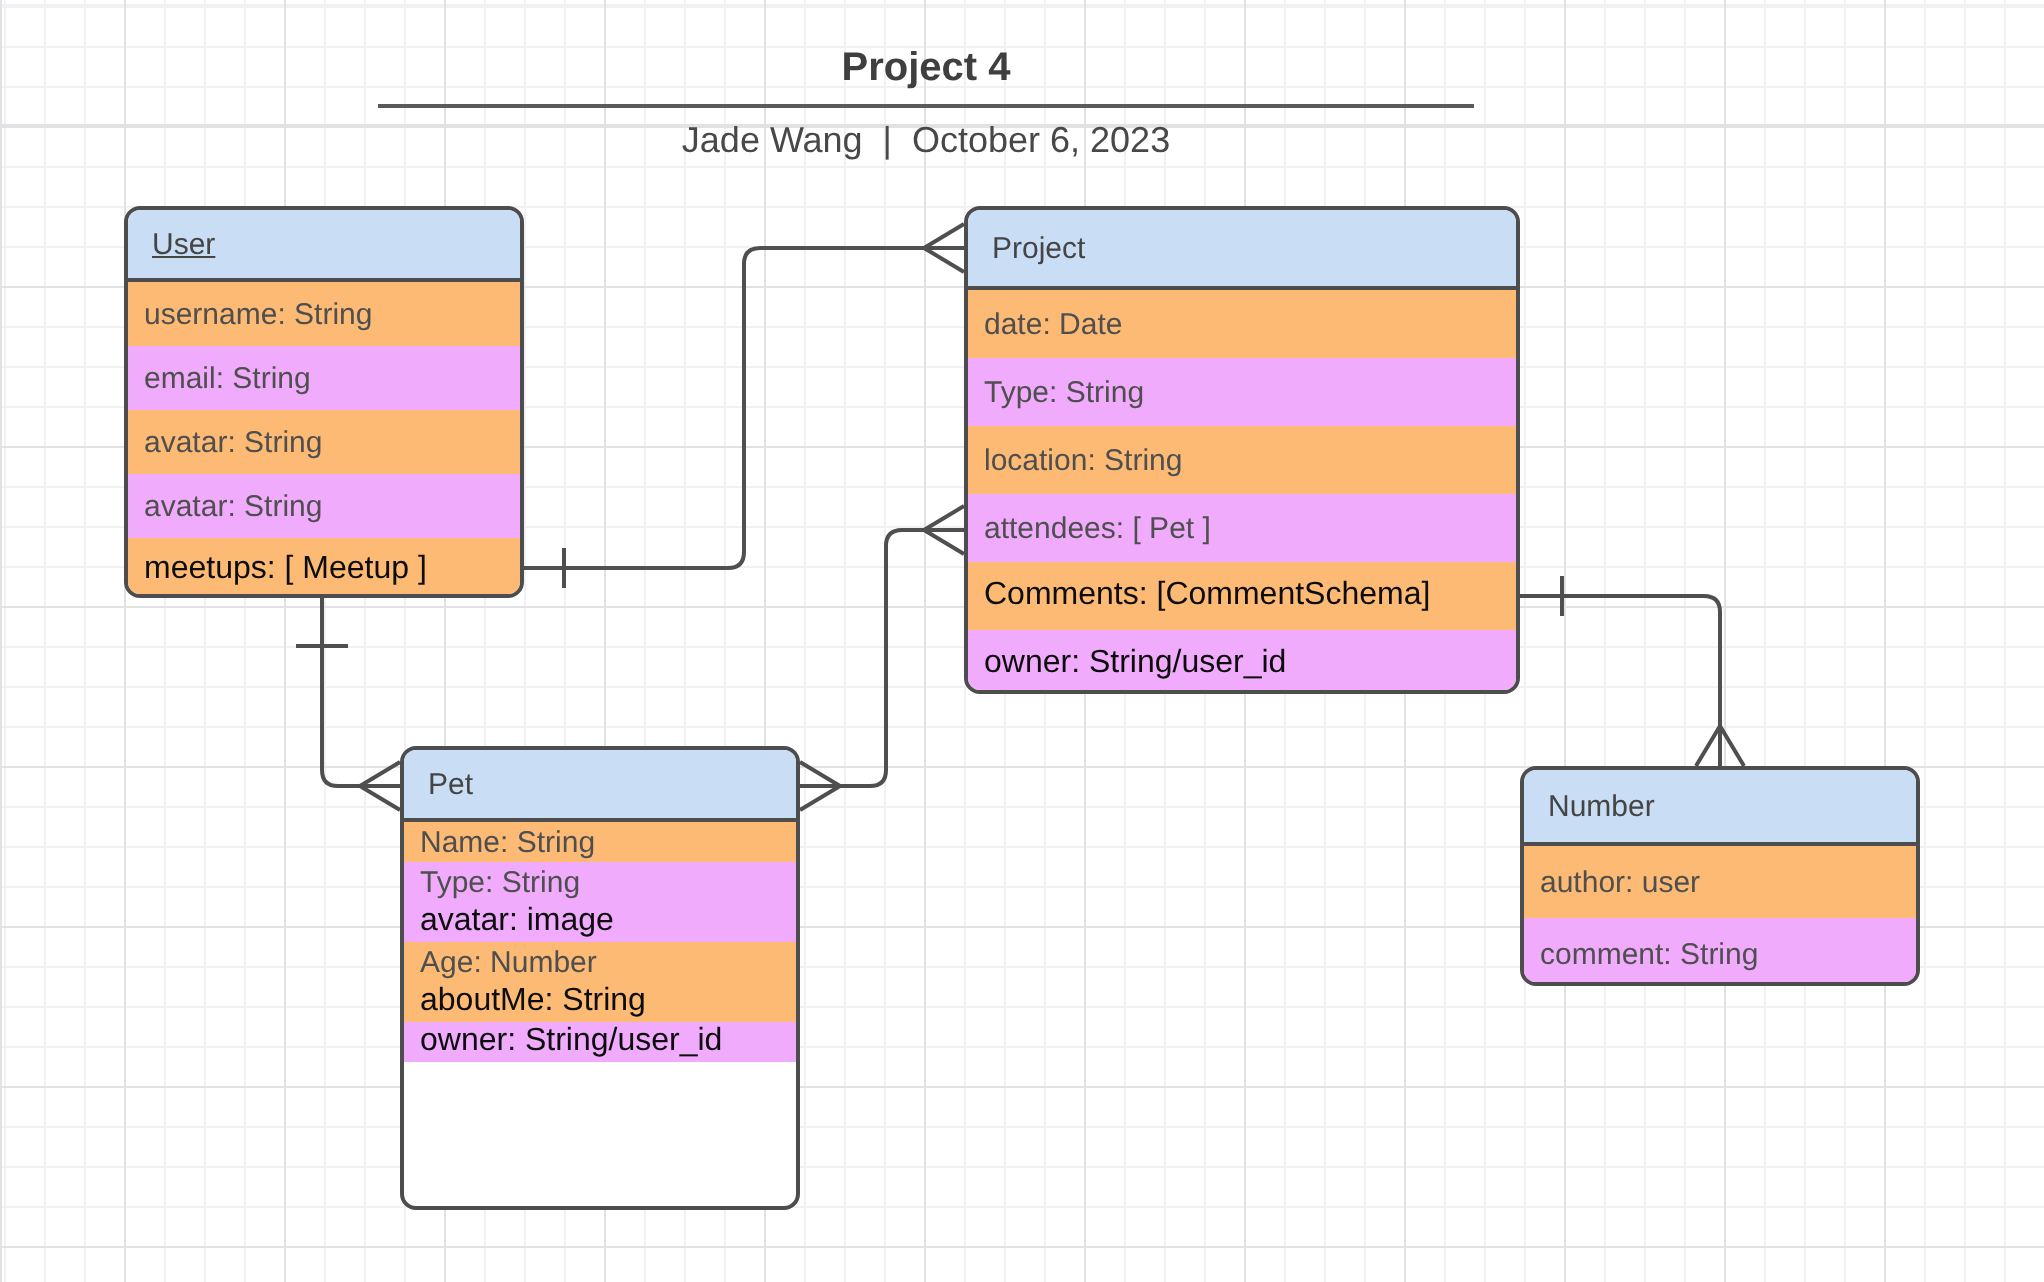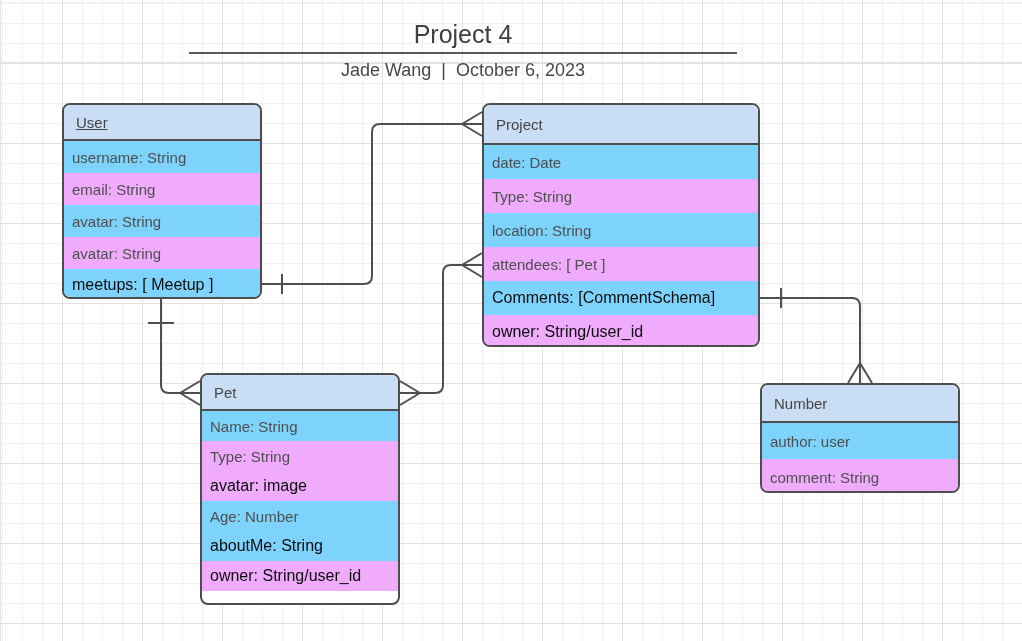--- a/index.html
+++ b/index.html
@@ -15,52 +15,52 @@
       repeating-linear-gradient(to right,#e2e2e5 0,#e2e2e5 1px,transparent 1px,transparent 80px),
       repeating-linear-gradient(to bottom,#e2e2e5 0,#e2e2e5 1px,transparent 1px,transparent 80px),
       repeating-linear-gradient(to right,#f1f1f3 0,#f1f1f3 1px,transparent 1px,transparent 20px),
       repeating-linear-gradient(to bottom,#f1f1f3 0,#f1f1f3 1px,transparent 1px,transparent 20px);
     background-position:62px 0,0 63px,2px 0,0 3px;
   }
   .title-block{
     position:absolute;left:189px;top:19px;width:548px;text-align:center;
   }
   .title-text{
-    font-size:25px;font-weight:normal;color:#3f3f3f;line-height:30px;
+    font-size:20px;font-weight:bold;color:#3f3f3f;line-height:30px;
   }
   .title-divider{
     height:2px;background:#5a5a5a;margin-top:3px;
   }
   .subtitle-text{
     margin-top:6px;font-size:18px;color:#484848;white-space:pre;
   }
   .entity{
     position:absolute;border:2px solid #4d4d4d;border-radius:8px;
     background:#ffffff;box-sizing:border-box;overflow:hidden;
   }
   .entity-header{
     background:#c9def5;border-bottom:2px solid #4d4d4d;
     display:flex;align-items:center;padding-left:12px;
     font-size:15px;color:#454545;box-sizing:border-box;
   }
   .row{
     display:flex;align-items:center;padding-left:8px;
-    font-size:15px;color:#4f4f4f;box-sizing:border-box;background:#7dd3fc;
+    font-size:15px;color:#4f4f4f;box-sizing:border-box;background:#fdba74;
   }
   .row.alt{background:#f0abfc;}
   .row.dark{color:#0d0d0d;font-size:16px;}
   .e-user  {left:62px; top:103px;width:200px;height:196px;}
   .e-user   .entity-header{height:36px;text-decoration:underline;}
   .e-user   .row{height:32px;}
   .e-meetup{left:482px;top:103px;width:278px;height:244px;}
   .e-meetup .entity-header{height:40px;}
   .e-meetup .row{height:34px;}
   .e-pet   {left:200px;top:373px;width:200px;height:232px;}
   .e-pet    .entity-header{height:36px;}
-  .e-pet    .row{height:30px;}
+  .e-pet    .row{height:20px;}
   .e-comment{left:760px;top:383px;width:200px;height:110px;}
   .e-comment .entity-header{height:38px;}
   .e-comment .row{height:36px;text-align:center;}
   svg.connectors{position:absolute;inset:0;pointer-events:none;}
   svg.connectors path{stroke:#4f4f4f;stroke-width:2;fill:none;}
 </style>
 </head>
 <body>
 
 <div class="canvas">

